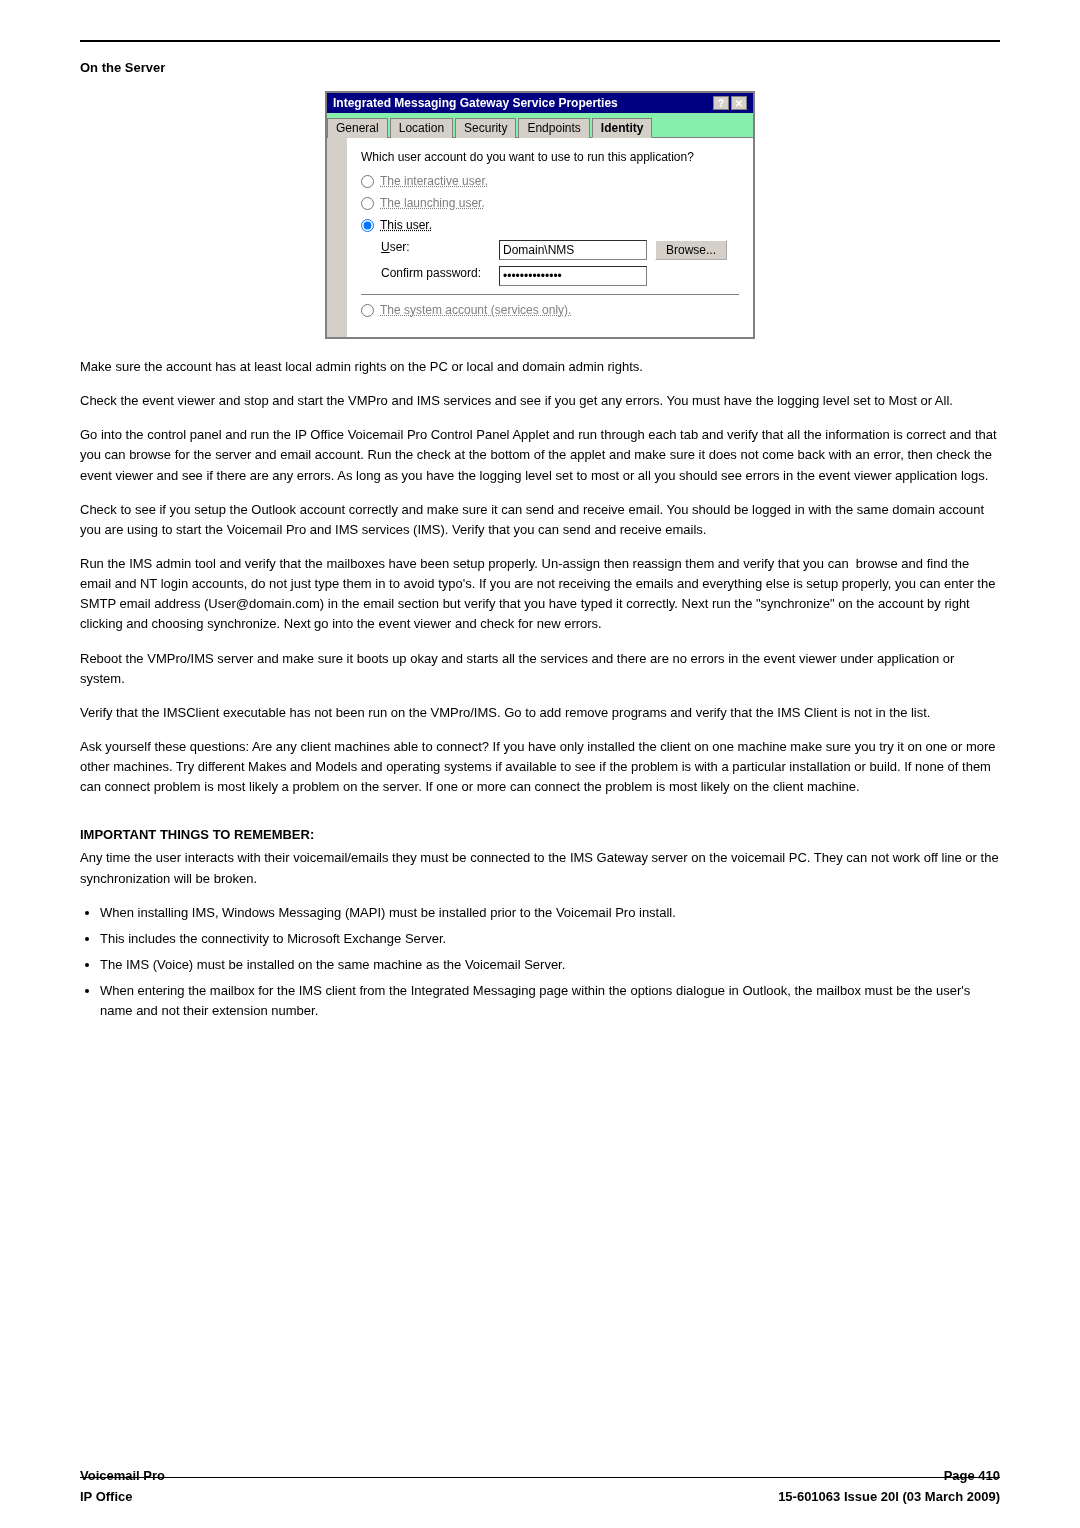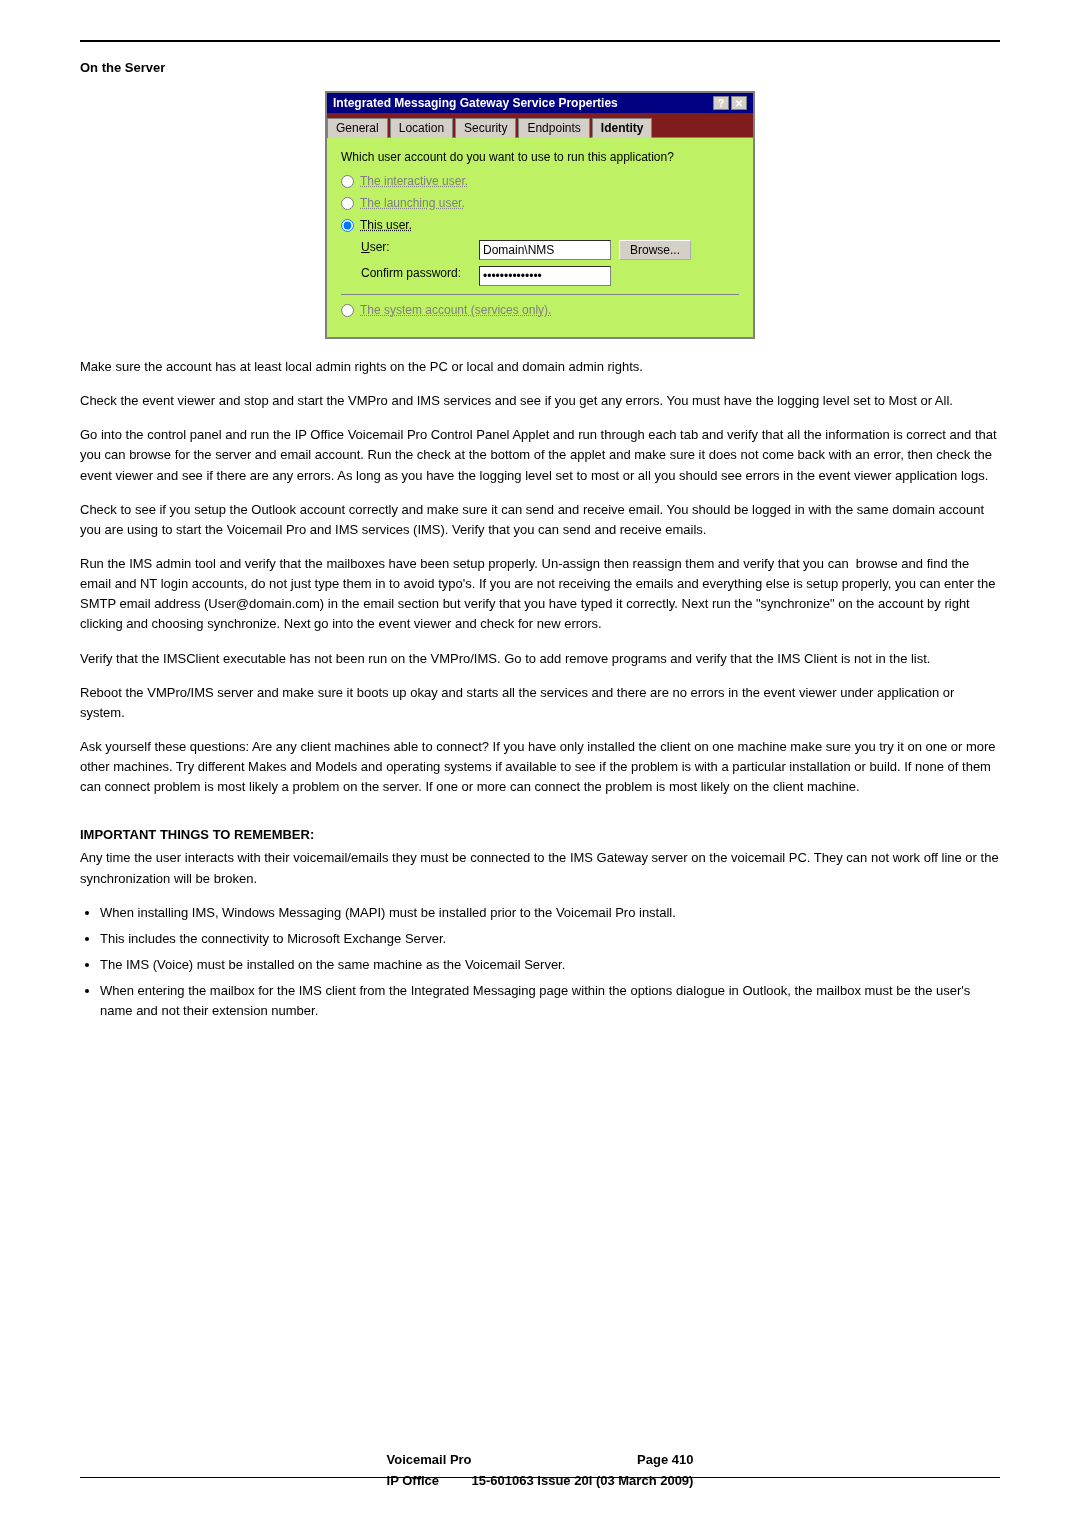--- a/index.html
+++ b/index.html
@@ -64,21 +64,21 @@
       width: 16px;
       height: 14px;
       font-size: 10px;
       display: flex;
       align-items: center;
       justify-content: center;
       cursor: pointer;
     }
     .dialog-tabs {
       display: flex;
-      background: #7f1d1d;
+      background: #86efac;
       padding: 4px 6px 0 0;
       border-bottom: 1px solid #808080;
       gap: 0;
     }
     .dialog-tab {
       background: #d4d0c8;
       border: 1px solid #808080;
       border-bottom: none;
       padding: 2px 8px;
       font-size: 12px;
@@ -88,21 +88,22 @@
       top: 1px;
     }
     .dialog-tab.active {
       background: #d4d0c8;
       border-bottom: 1px solid #d4d0c8;
       z-index: 1;
       font-weight: bold;
     }
     .dialog-body {
       padding: 12px 14px;
-      background: #bef264;
+      background: #ffffff;
+      margin-left: 20px;
     }
     .dialog-question {
       font-size: 12px;
       margin-bottom: 10px;
     }
     .radio-option {
       display: flex;
       align-items: center;
       margin-bottom: 8px;
       font-size: 12px;
@@ -129,21 +130,21 @@
       gap: 8px;
     }
     .field-label {
       width: 110px;
       font-size: 12px;
     }
     .field-input {
       border: 1px inset #808080;
       background: #ffffff;
       height: 20px;
-      width: 132px;
+      width: 148px;
       font-size: 12px;
       padding: 1px 3px;
     }
     .btn-browse {
       background: #d4d0c8;
       border: 1px outset #ffffff;
       padding: 2px 10px;
       font-size: 12px;
       cursor: pointer;
     }
@@ -190,25 +191,25 @@
     }
     .bottom-rule {
       border-top: 1px solid #000;
       position: absolute;
       bottom: 50px;
       left: 80px;
       right: 80px;
     }
     .page-footer {
       position: absolute;
-      bottom: 36px;
+      bottom: 20px;
       left: 80px;
       right: 80px;
       display: flex;
-      justify-content: center;
+      justify-content: space-between;
       font-size: 13px;
     }
     .footer-left {
       font-weight: bold;
       line-height: 1.6;
     }
     .footer-right {
       font-weight: bold;
       text-align: right;
       line-height: 1.6;
@@ -279,22 +280,22 @@
         </div>
       </div>
     </div>
   </div>
 
   <div class="body-para">Make sure the account has at least local admin rights on the PC or local and domain admin rights.</div>
   <div class="body-para">Check the event viewer and stop and start the VMPro and IMS services and see if you get any errors. You must have the logging level set to Most or All.</div>
   <div class="body-para">Go into the control panel and run the IP Office Voicemail Pro Control Panel Applet and run through each tab and verify that all the information is correct and that you can browse for the server and email account. Run the check at the bottom of the applet and make sure it does not come back with an error, then check the event viewer and see if there are any errors. As long as you have the logging level set to most or all you should see errors in the event viewer application logs.</div>
   <div class="body-para">Check to see if you setup the Outlook account correctly and make sure it can send and receive email. You should be logged in with the same domain account you are using to start the Voicemail Pro and IMS services (IMS). Verify that you can send and receive emails.</div>
   <div class="body-para">Run the IMS admin tool and verify that the mailboxes have been setup properly. Un-assign then reassign them and verify that you can &nbsp;browse and find the email and NT login accounts, do not just type them in to avoid typo's. If you are not receiving the emails and everything else is setup properly, you can enter the SMTP email address (User@domain.com) in the email section but verify that you have typed it correctly. Next run the "synchronize" on the account by right clicking and choosing synchronize. Next go into the event viewer and check for new errors.</div>
+  <div class="body-para">Reboot the VMPro/IMS server and make sure it boots up okay and starts all the services and there are no errors in the event viewer under application or system.</div>
   <div class="body-para">Verify that the IMSClient executable has not been run on the VMPro/IMS. Go to add remove programs and verify that the IMS Client is not in the list.</div>
-  <div class="body-para">Reboot the VMPro/IMS server and make sure it boots up okay and starts all the services and there are no errors in the event viewer under application or system.</div>
   <div class="body-para">Ask yourself these questions: Are any client machines able to connect? If you have only installed the client on one machine make sure you try it on one or more other machines. Try different Makes and Models and operating systems if available to see if the problem is with a particular installation or build. If none of them can connect problem is most likely a problem on the server. If one or more can connect the problem is most likely on the client machine.</div>
 
   <div class="important-heading">IMPORTANT THINGS TO REMEMBER:</div>
   <div class="body-para">Any time the user interacts with their voicemail/emails they must be connected to the IMS Gateway server on the voicemail PC. They can not work off line or the synchronization will be broken.</div>
   <ul class="bullet-list">
     <li>When installing IMS, Windows Messaging (MAPI) must be installed prior to the Voicemail Pro install.</li>
     <li>This includes the connectivity to Microsoft Exchange Server.</li>
     <li>The IMS (Voice) must be installed on the same machine as the Voicemail Server.</li>
     <li>When entering the mailbox for the IMS client from the Integrated Messaging page within the options dialogue in Outlook, the mailbox must be the user's name and not their extension number.</li>
   </ul>

